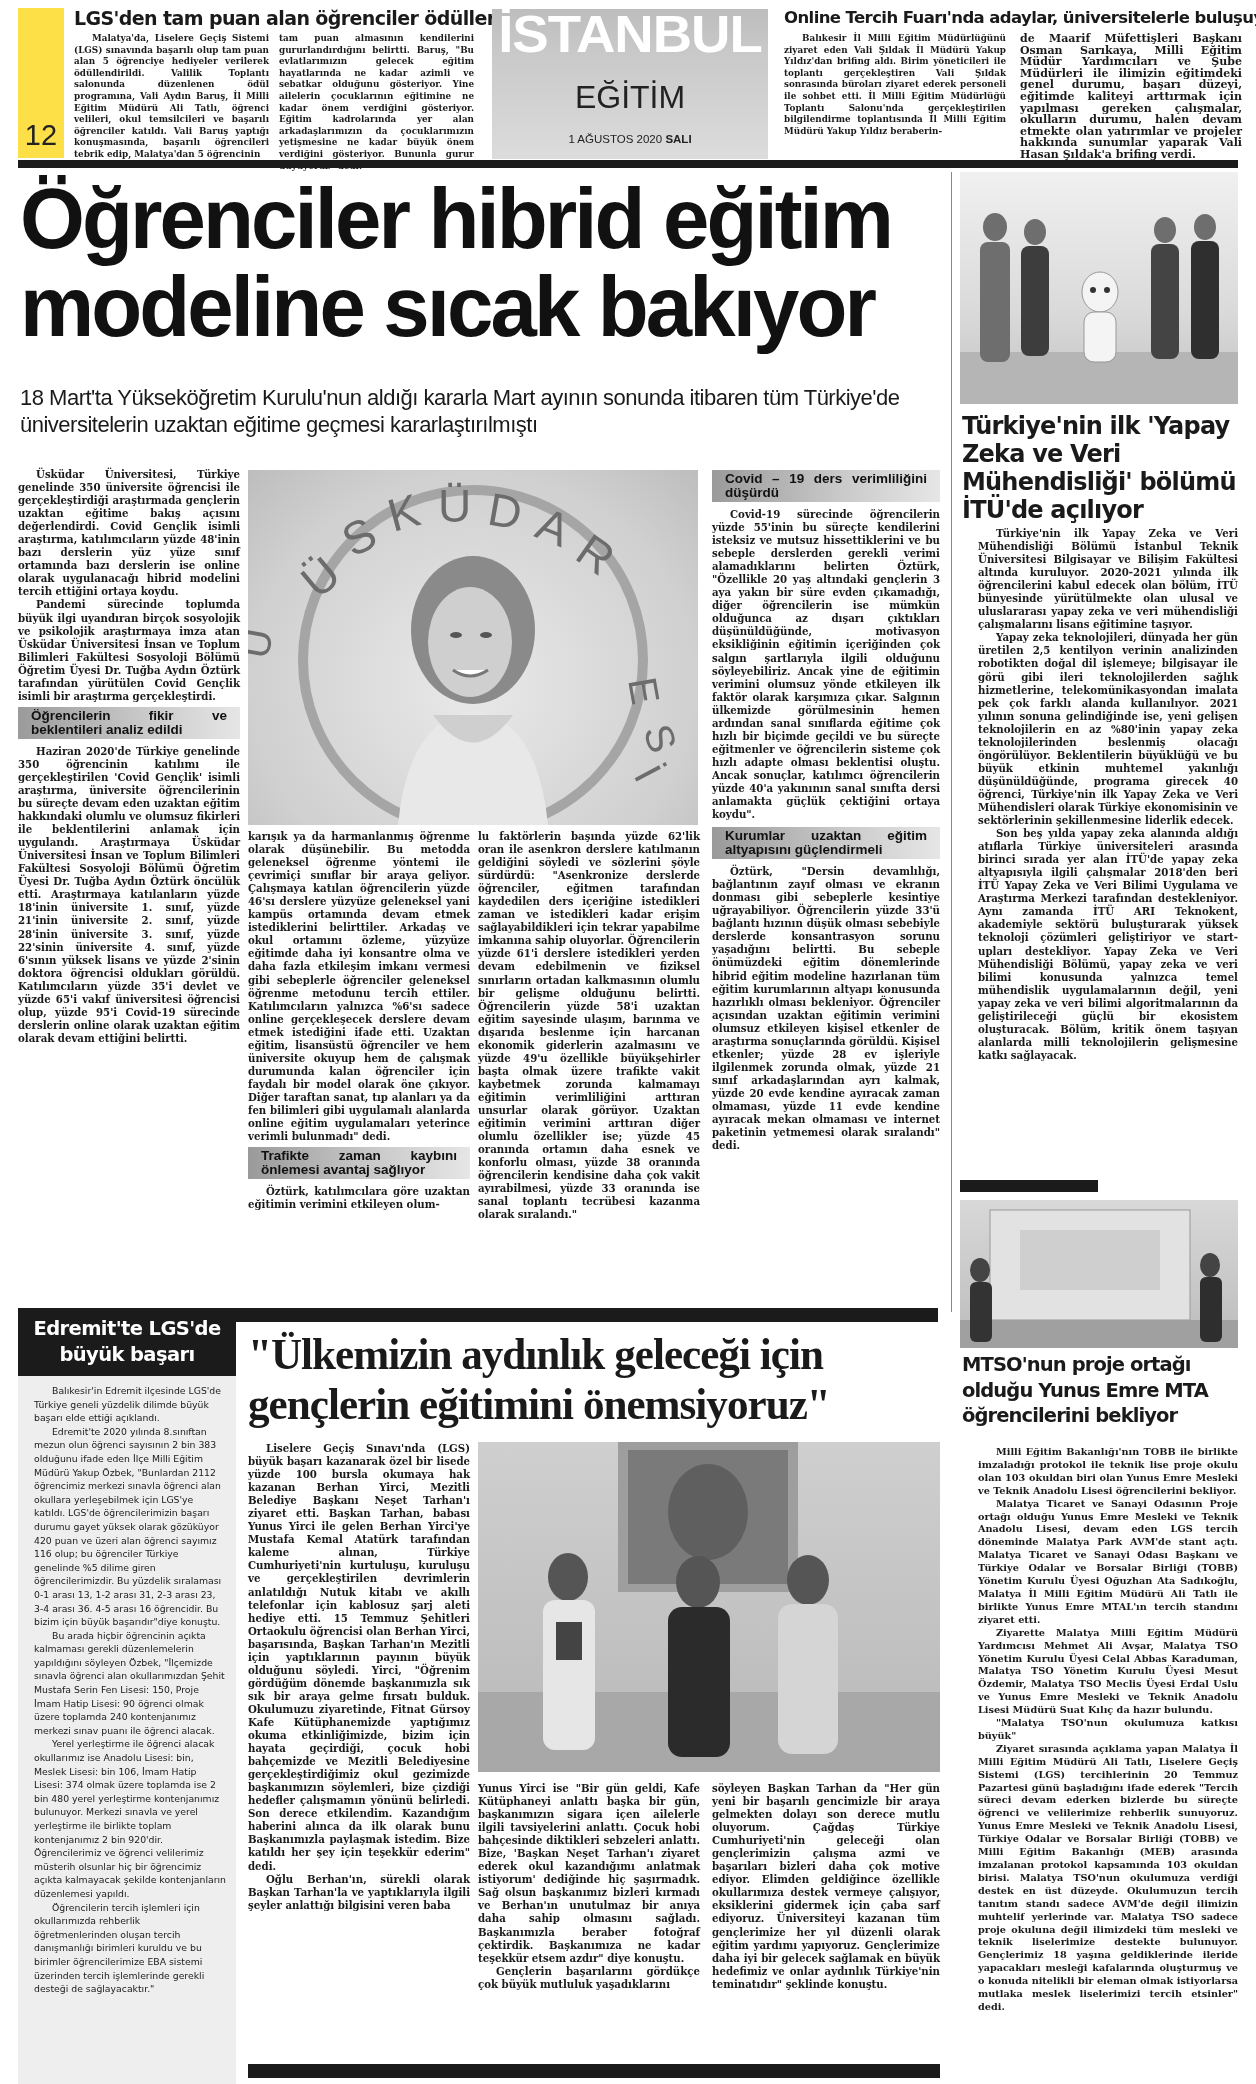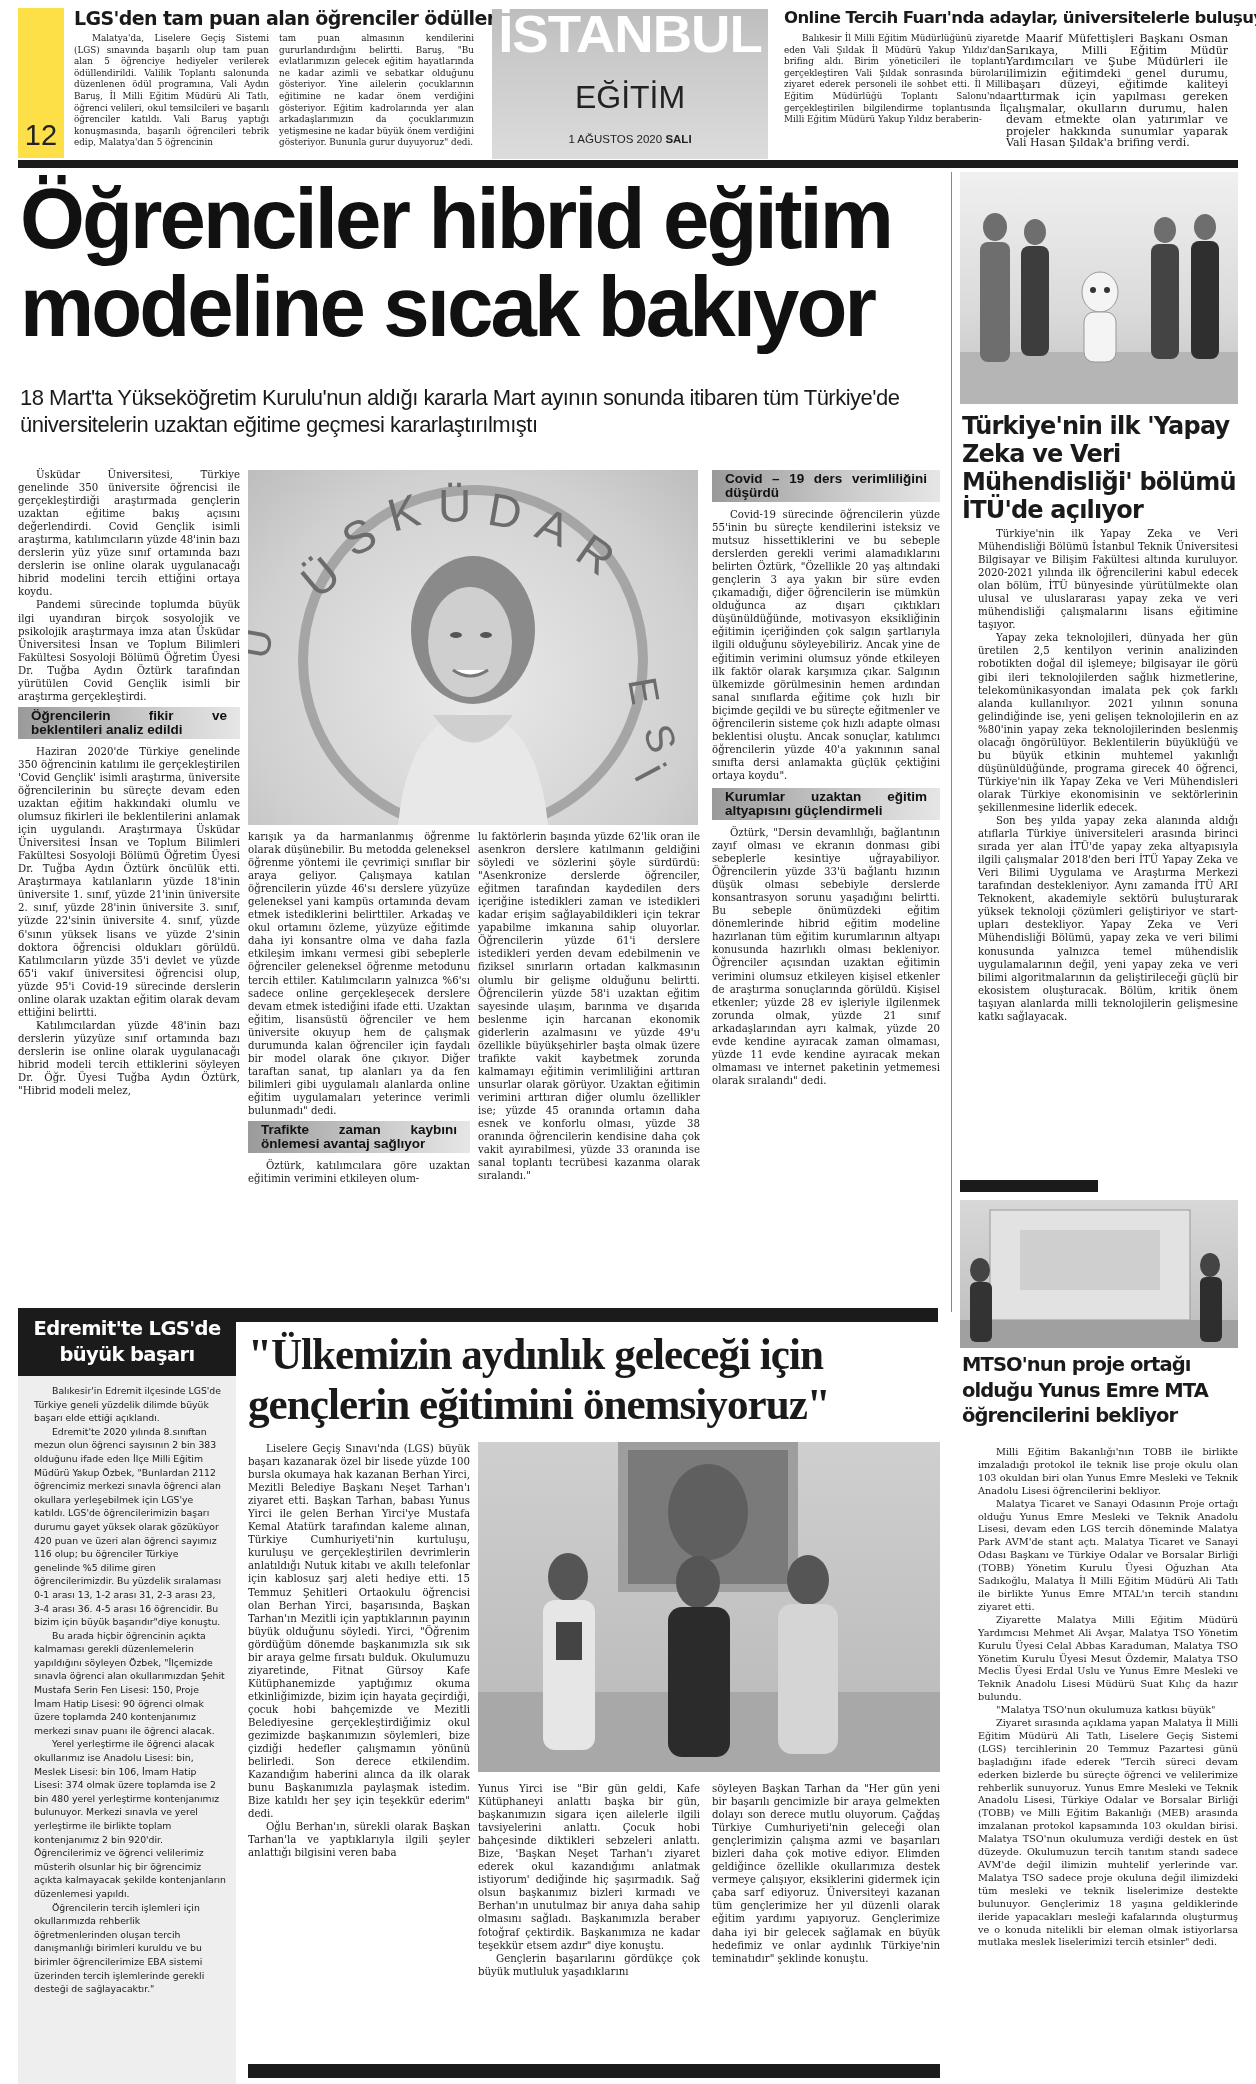--- a/index.html
+++ b/index.html
@@ -1,20 +1,20 @@
 <!DOCTYPE html>
 <html><head>
 <meta charset="utf-8">
 <style>
   * { box-sizing: border-box; margin: 0; padding: 0; }
   html, body { width: 1256px; height: 2084px; background: #fff; overflow: hidden; }
   body { position: relative; font-family: "DejaVu Serif", serif; color: #1a1a1a; }
   .abs { position: absolute; }
   .body-text { font-family: "DejaVu Serif", serif; font-size: 10.2px; line-height: 13.05px; text-align: justify; color: #1a1a1a; }
-  .body-text p { text-indent: 18px; }
+  .body-text p { text-indent: 18px; font-weight: bold; }
   .sans-text { font-family: "DejaVu Sans", sans-serif; font-size: 9.6px; line-height: 13.3px; }
   .sans-text p { text-indent: 18px; }
   .hdl-sans { font-family: "Liberation Sans", sans-serif; font-weight: bold; color: #1a1a1a; letter-spacing: -0.5px; }
   .subhead { background: linear-gradient(90deg, #9a9a9a 0%, #c8c8c8 55%, #e6e6e6 100%); font-family: "Liberation Sans", sans-serif; font-weight: bold; font-size: 13.5px; line-height: 14px; padding: 2px 13px; color: #111; }
   .black-bar { background: #1b1b1b; }
   .photo { background: #d9d9d9; overflow: hidden; }
   .rule-v { background: #1b1b1b; width: 2px; }
 </style>
 </head>
 <body>
@@ -39,21 +39,21 @@
   <div style="position:absolute;top:-3px;left:0;width:100%;text-align:center;font-family:'Liberation Sans',sans-serif;font-weight:bold;font-size:52px;letter-spacing:-1px;color:#fff;line-height:56px;transform:scaleX(1.05);">İSTANBUL</div>
   <div style="position:absolute;top:70px;left:0;width:100%;text-align:center;font-family:'Liberation Sans',sans-serif;font-size:32px;color:#222;">EĞİTİM</div>
   <div style="position:absolute;top:124px;left:0;width:100%;text-align:center;font-family:'Liberation Sans',sans-serif;font-size:11.5px;color:#222;">
     <span>1 AĞUSTOS 2020</span>
     <b>SALI</b>
   </div>
 </div>
 
 <div class="abs" style="left:784px;top:6px;width:460px;">
   <div class="hdl-sans" style="font-family:'DejaVu Sans',sans-serif;font-size:16.5px;line-height:24px;letter-spacing:-0.6px;white-space:nowrap;">Online Tercih Fuarı'nda adaylar, üniversitelerle buluşuyor</div>
-  <div style="display:flex;margin-top:3px;">
+  <div style="display:flex;gap:14px;margin-top:3px;">
     <div class="body-text" style="width:222px;font-size:8.8px;line-height:11.6px;">
         <p>Balıkesir İl Milli Eğitim Müdürlüğünü ziyaret eden Vali Şıldak İl Müdürü Yakup Yıldız'dan brifing aldı. Birim yöneticileri ile toplantı gerçekleştiren Vali Şıldak sonrasında büroları ziyaret ederek personeli ile sohbet etti. İl Milli Eğitim Müdürlüğü Toplantı Salonu'nda gerçekleştirilen bilgilendirme toplantısında İl Milli Eğitim Müdürü Yakup Yıldız beraberin-</p>
       </div>
     <div class="body-text" style="width:222px;font-size:11px;line-height:11.6px;">
         <p style="text-indent:0;">de Maarif Müfettişleri Başkanı Osman Sarıkaya, Milli Eğitim Müdür Yardımcıları ve Şube Müdürleri ile ilimizin eğitimdeki genel durumu, başarı düzeyi, eğitimde kaliteyi arttırmak için yapılması gereken çalışmalar, okulların durumu, halen devam etmekte olan yatırımlar ve projeler hakkında sunumlar yaparak Vali Hasan Şıldak'a brifing verdi.</p>
       </div>
   </div>
 </div>
 
 <div class="abs black-bar" style="left:18px;top:160px;width:1220px;height:8px;"></div>
@@ -63,21 +63,20 @@
   <div style="font-family:'Liberation Sans',sans-serif;font-weight:bold;font-size:86px;line-height:92px;letter-spacing:-3px;color:#111;transform:scaleX(0.97);transform-origin:left;white-space:nowrap;margin-top:-4px;">modeline sıcak bakıyor</div>
 </div>
 
 <div class="abs" style="left:20px;top:384px;width:930px;font-family:'Liberation Sans',sans-serif;font-size:22px;line-height:27px;color:#1a1a1a;letter-spacing:-0.5px;">18 Mart'ta Yükseköğretim Kurulu'nun aldığı kararla Mart ayının sonunda itibaren tüm Türkiye'de üniversitelerin uzaktan eğitime geçmesi kararlaştırılmıştı</div>
 
 <div class="abs body-text" style="left:18px;top:468px;width:222px;">
   <p>Üsküdar Üniversitesi, Türkiye genelinde 350 üniversite öğrencisi ile gerçekleştirdiği araştırmada gençlerin uzaktan eğitime bakış açısını değerlendirdi. Covid Gençlik isimli araştırma, katılımcıların yüzde 48'inin bazı derslerin yüz yüze sınıf ortamında bazı derslerin ise online olarak uygulanacağı hibrid modelini tercih ettiğini ortaya koydu.</p>
   <p>Pandemi sürecinde toplumda büyük ilgi uyandıran birçok sosyolojik ve psikolojik araştırmaya imza atan Üsküdar Üniversitesi İnsan ve Toplum Bilimleri Fakültesi Sosyoloji Bölümü Öğretim Üyesi Dr. Tuğba Aydın Öztürk tarafından yürütülen Covid Gençlik isimli bir araştırma gerçekleştirdi.</p>
   <div class="subhead" style="margin:4px 0 6px;">Öğrencilerin fikir ve beklentileri analiz edildi</div>
   <p>Haziran 2020'de Türkiye genelinde 350 öğrencinin katılımı ile gerçekleştirilen 'Covid Gençlik' isimli araştırma, üniversite öğrencilerinin bu süreçte devam eden uzaktan eğitim hakkındaki olumlu ve olumsuz fikirleri ile beklentilerini anlamak için uygulandı. Araştırmaya Üsküdar Üniversitesi İnsan ve Toplum Bilimleri Fakültesi Sosyoloji Bölümü Öğretim Üyesi Dr. Tuğba Aydın Öztürk öncülük etti. Araştırmaya katılanların yüzde 18'inin üniversite 1. sınıf, yüzde 21'inin üniversite 2. sınıf, yüzde 28'inin üniversite 3. sınıf, yüzde 22'sinin üniversite 4. sınıf, yüzde 6'sının yüksek lisans ve yüzde 2'sinin doktora öğrencisi oldukları görüldü. Katılımcıların yüzde 35'i devlet ve yüzde 65'i vakıf üniversitesi öğrencisi olup, yüzde 95'i Covid-19 sürecinde derslerin online olarak uzaktan eğitim olarak devam ettiğini belirtti.</p>
-  <p>Katılımcılardan yüzde 48'inin bazı derslerin yüzyüze sınıf ortamında bazı derslerin ise online olarak uygulanacağı hibrid modeli tercih ettiklerini söyleyen Dr. Öğr. Üyesi Tuğba Aydın Öztürk, "Hibrid modeli melez,</p>
 </div>
 
 <div class="abs photo" style="left:248px;top:470px;width:450px;height:355px;background:radial-gradient(ellipse at 50% 60%,#e9e9e9 0%,#d0d0d0 70%,#bdbdbd 100%);">
   <svg width="450" height="355" viewBox="0 0 450 355">
     <circle cx="225" cy="190" r="170" fill="none" stroke="#a5a5a5" stroke-width="10"></circle>
     <path d="M90 130 Q120 60 225 40 Q330 60 360 130" fill="none" stroke="#777" stroke-width="0"></path>
     <text x="70" y="130" font-family="Liberation Sans, sans-serif" font-size="46" fill="#6c6c6c" transform="rotate(-40 70 130)">Ü</text>
     <text x="105" y="88" font-family="Liberation Sans, sans-serif" font-size="46" fill="#6c6c6c" transform="rotate(-28 105 88)">S</text>
     <text x="145" y="62" font-family="Liberation Sans, sans-serif" font-size="46" fill="#6c6c6c" transform="rotate(-15 145 62)">K</text>
     <text x="190" y="52" font-family="Liberation Sans, sans-serif" font-size="46" fill="#6c6c6c">Ü</text>

